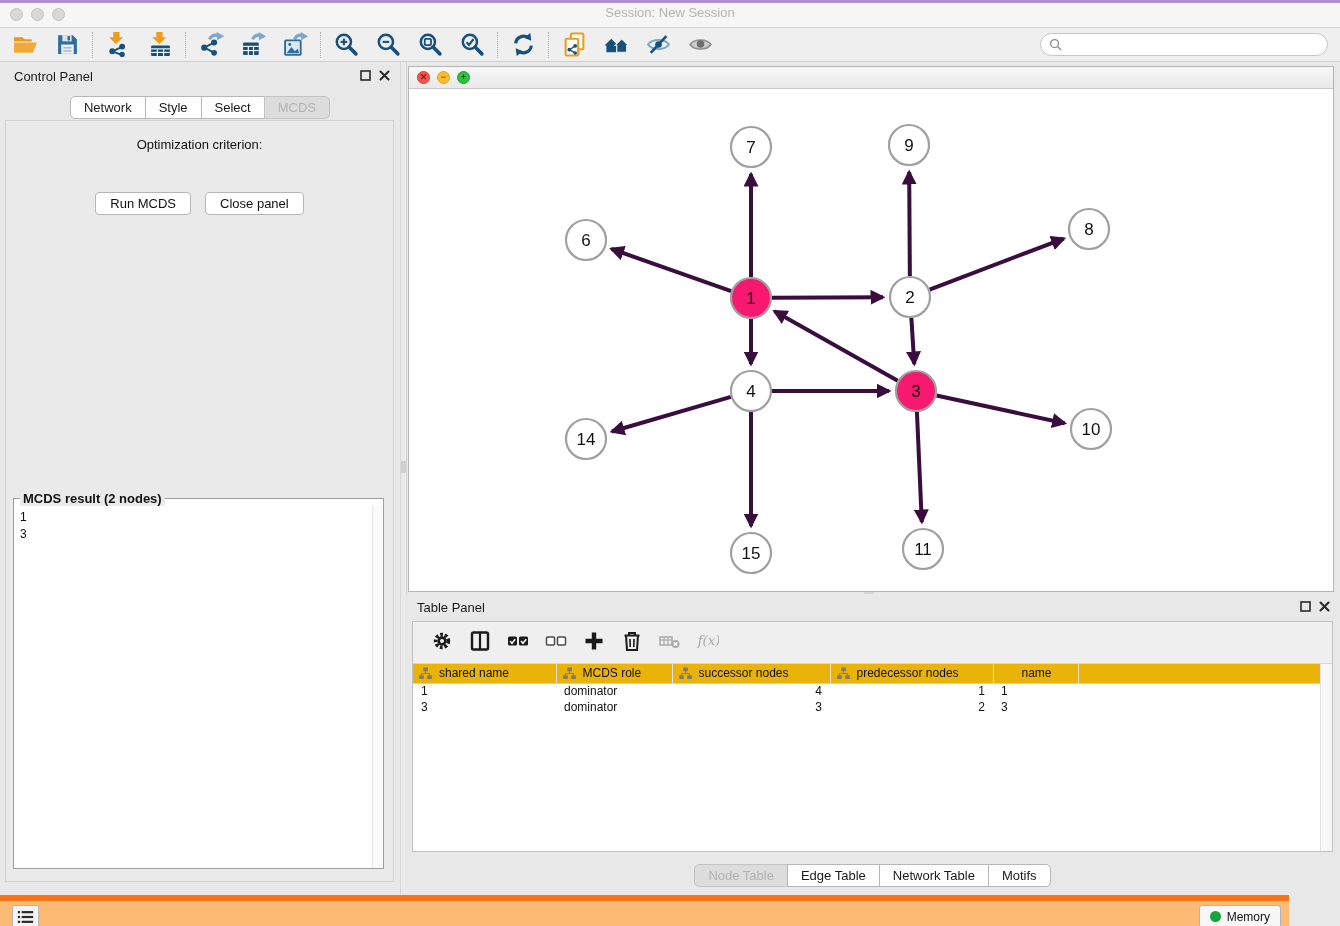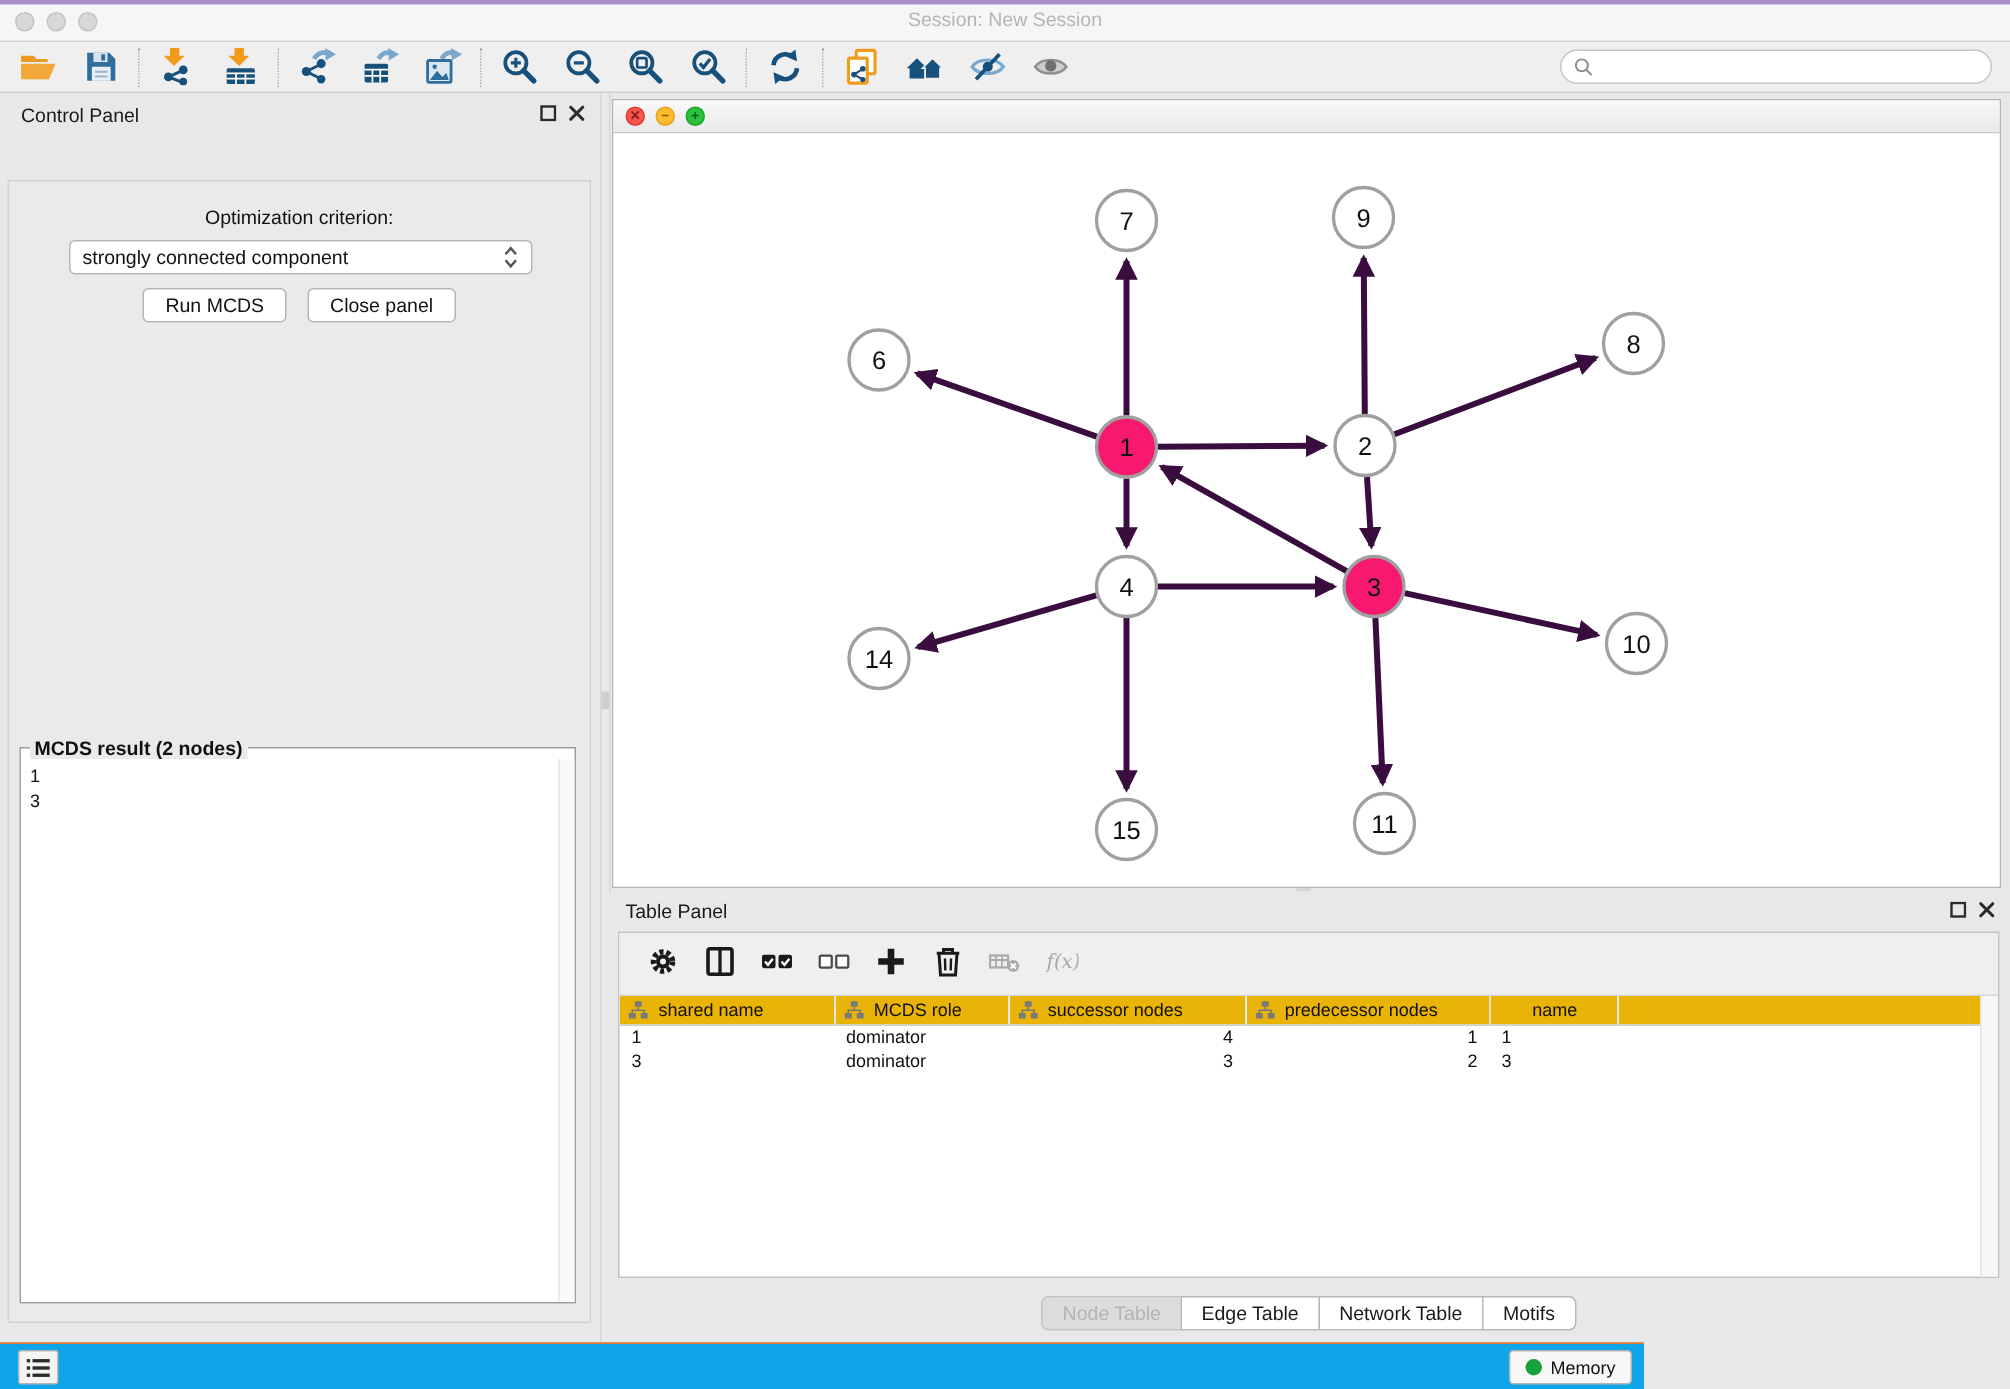--- a/index.html
+++ b/index.html
@@ -90,22 +90,22 @@
   table.node-table th { height:19px; background:#eab308; border-bottom:1px solid #cfcfcf; border-right:1px solid #e2e2e2;
     font-weight:normal; text-align:left; padding:0 4px 0 6px; white-space:nowrap; overflow:hidden; }
   table.node-table th .th-inner { display:flex; align-items:center; gap:7px; }
   table.node-table th.center .th-inner { justify-content:center; }
   table.node-table td { height:16px; padding:0 8px; white-space:nowrap; overflow:hidden; }
   td.num { text-align:right; }
 
   .tp-tabs-row { position:absolute; left:0; bottom:8px; width:100%; }
 
   
-  .status-bar { position:absolute; left:0; top:895px; width:1096px; height:31px;
-    background:#0ea5e9; border-top:1px solid #f97316; }
+  .status-bar { position:absolute; left:0; top:895px; width:1289px; height:31px;
+    background:#fdba74; border-top:6px solid #f97316; }
   .list-btn { position:absolute; left:12px; top:4px; width:27px; height:23px; background:#f4f4f4;
     border:1px solid #b5b5b5; border-radius:2px; display:flex; align-items:center; justify-content:center; }
   .memory-btn { position:absolute; right:8px; top:4px; height:23px; background:#f7f7f7;
     border:1px solid #b5b5b5; border-radius:3px; display:flex; align-items:center; gap:6px;
     padding:0 10px; font-size:12px; color:#111; }
   .mem-dot { width:11px; height:11px; border-radius:50%; background:#17a33b; }
 </style>
 </head>
 <body>
 
@@ -283,29 +283,30 @@
     <span class="ph-title">Control Panel</span>
     <span class="ph-icons">
       <svg viewBox="0 0 11 11">
           <rect x="1" y="1" width="9" height="9" fill="none" stroke="#2a2a2a" stroke-width="1.6"></rect>
         </svg>
       <svg viewBox="0 0 11 11">
           <path d="M1.5 1.5l8 8M9.5 1.5l-8 8" stroke="#2a2a2a" stroke-width="2.1" stroke-linecap="round"></path>
         </svg>
     </span>
   </div>
+  <div class="cp-tabs-row">
+    <div class="seg">
+      <div class="seg-tab">Network</div>
+      <div class="seg-tab">Style</div>
+      <div class="seg-tab">Select</div>
+      <div class="seg-tab sel">MCDS</div>
+    </div>
+  </div>
   <div class="cp-content">
     <div class="opt-label">Optimization criterion:</div>
-    <div class="dropdown">
-      <span>strongly connected component</span>
-      <svg class="dd-chev" width="11" height="15" viewBox="0 0 11 15">
-        <path d="M2 5.5L5.5 1.5 9 5.5" stroke="#555" stroke-width="1.7" fill="none"></path>
-        <path d="M2 9.5L5.5 13.5 9 9.5" stroke="#555" stroke-width="1.7" fill="none"></path>
-      </svg>
-    </div>
     <div class="btn-row">
       <button class="mac-btn">Run MCDS</button>
       <button class="mac-btn">Close panel</button>
     </div>
     <fieldset class="result-fieldset">
       <legend>MCDS result (2 nodes)</legend>
       <div class="result-inner">1
 3</div>
       <div class="result-scroll"></div>
     </fieldset>

